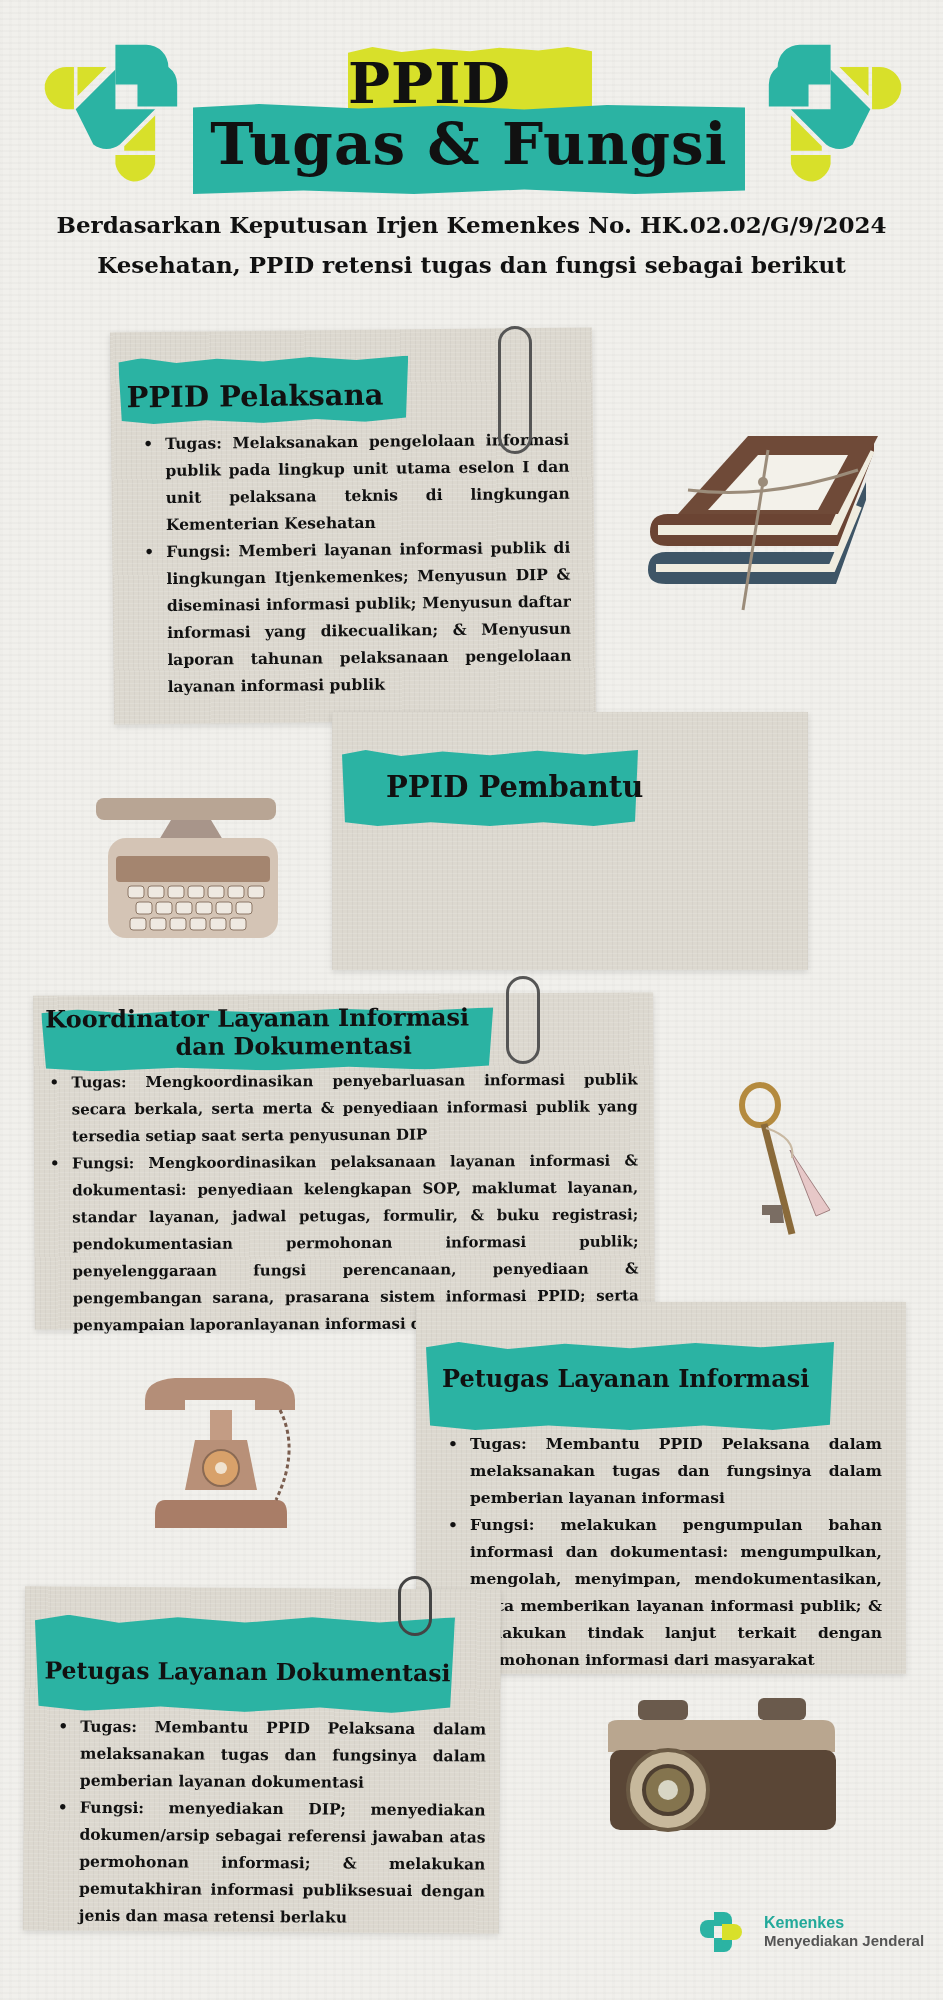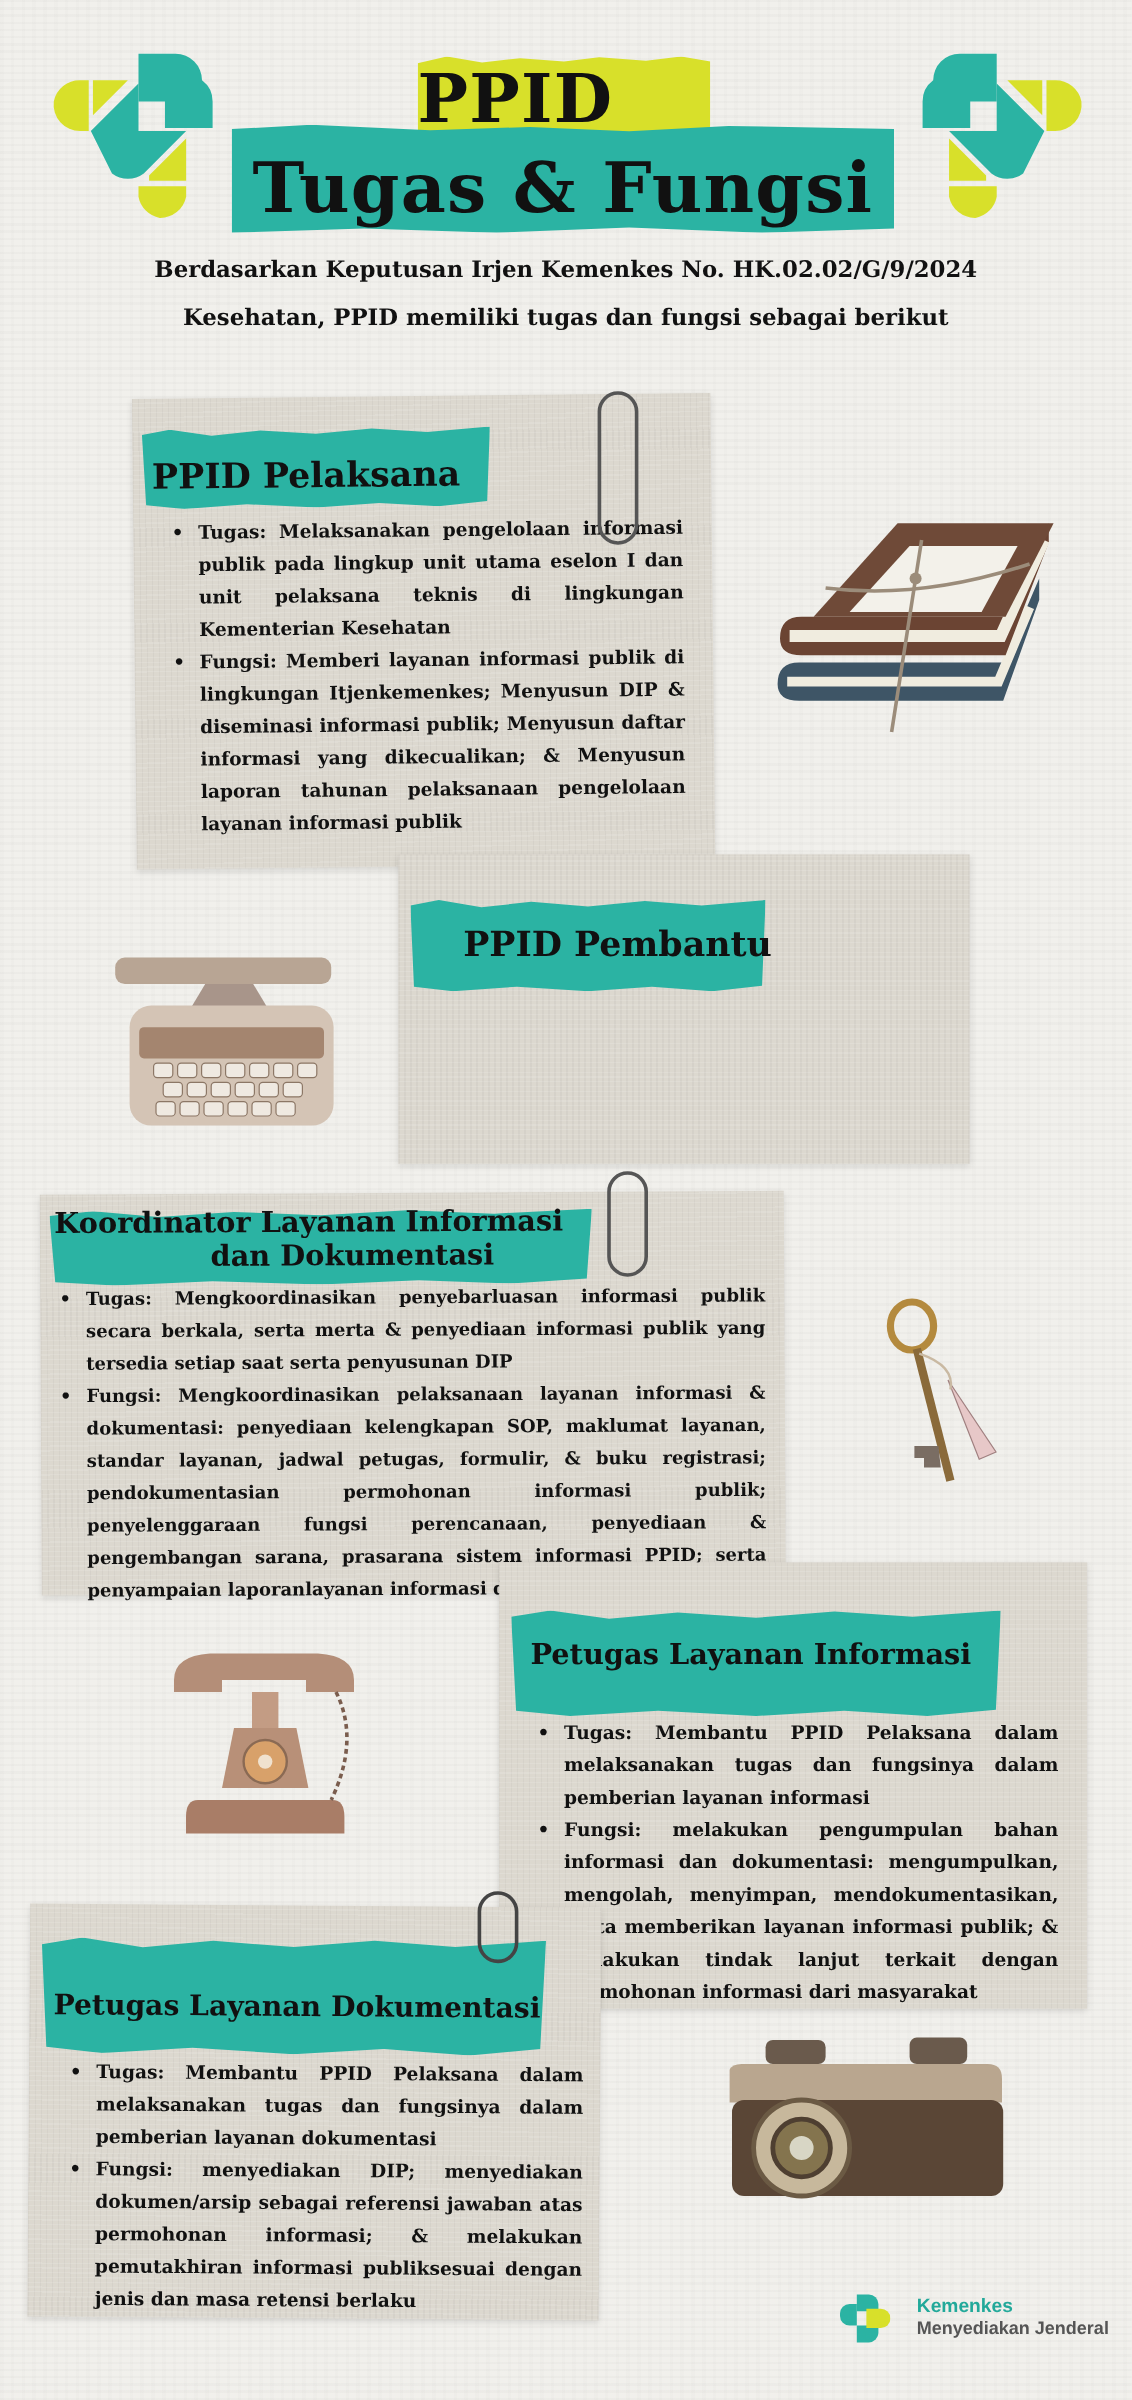--- a/index.html
+++ b/index.html
@@ -27,27 +27,27 @@
     position: absolute; left: 193px; top: 104px; width: 552px; height: 90px;
     background: #2bb3a3;
     clip-path: polygon(0 4%, 12% 0, 30% 5%, 45% 2%, 60% 6%, 75% 1%, 100% 4%, 100% 96%, 80% 100%, 60% 95%, 40% 100%, 20% 96%, 0 100%);
   }
   .title-ppid {
     position: absolute; left: 348px; top: 48px; width: 244px; text-align: left;
     font-family: "DejaVu Serif", serif; font-weight: bold; font-size: 56px; line-height: 70px;
     letter-spacing: 1px;
   }
   .title-tf {
-    position: absolute; left: 193px; top: 117px; width: 552px; text-align: center;
+    position: absolute; left: 193px; top: 104px; width: 552px; text-align: center;
     font-family: "DejaVu Serif", serif; font-weight: bold; font-size: 58px; line-height: 80px;
     letter-spacing: 1px;
   }
   .intro {
     position: absolute; left: 40px; top: 205px; width: 863px; text-align: center;
-    font-family: "DejaVu Serif", serif; font-weight: bold; font-size: 19px; line-height: 40px;
+    font-family: "DejaVu Serif", serif; font-weight: bold; font-size: 23px; line-height: 40px;
   }
 
   
   .card {
     position: absolute;
     background: #dcd8cf;
     background-image:
       repeating-linear-gradient(0deg, rgba(255,255,255,0.12) 0 1px, transparent 1px 4px),
       repeating-linear-gradient(90deg, rgba(0,0,0,0.03) 0 1px, transparent 1px 5px);
     box-shadow: 0 2px 6px rgba(0,0,0,0.12);
@@ -102,21 +102,21 @@
   </g>
 </svg>
 
 <div class="title-ppid-bg"></div>
 <div class="title-tf-bg"></div>
 <div class="title-ppid">PPID</div>
 <div class="title-tf">Tugas &amp; Fungsi</div>
 
 <div class="intro">
   <div>Berdasarkan Keputusan Irjen Kemenkes No. HK.02.02/G/9/2024</div>
-  <div>Kesehatan, PPID memiliki tugas dan fungsi sebagai berikut</div>
+  <div>Kesehatan, PPID retensi tugas dan fungsi sebagai berikut</div>
 </div>
 
 <div class="card" style="left:112px;top:330px;width:482px;height:392px;transform:rotate(-0.6deg);">
   <div class="tape" style="left:8px;top:26px;width:290px;height:66px;"></div>
   <div class="card-title" style="left:16px;top:48px;font-size:29px;">PPID Pelaksana</div>
   <ul class="bullets" style="left:30px;top:98px;width:428px;">
     <li style="font-size:15.5px;line-height:27px;">Tugas: Melaksanakan pengelolaan informasi publik pada lingkup unit utama eselon I dan unit pelaksana teknis di lingkungan Kementerian Kesehatan</li>
     <li style="font-size:15.5px;line-height:27px;">Fungsi: Memberi layanan informasi publik di lingkungan Itjenkemenkes; Menyusun DIP &amp; diseminasi informasi publik; Menyusun daftar informasi yang dikecualikan; &amp; Menyusun laporan tahunan pelaksanaan pengelolaan layanan informasi publik</li>
   </ul>
 </div>

